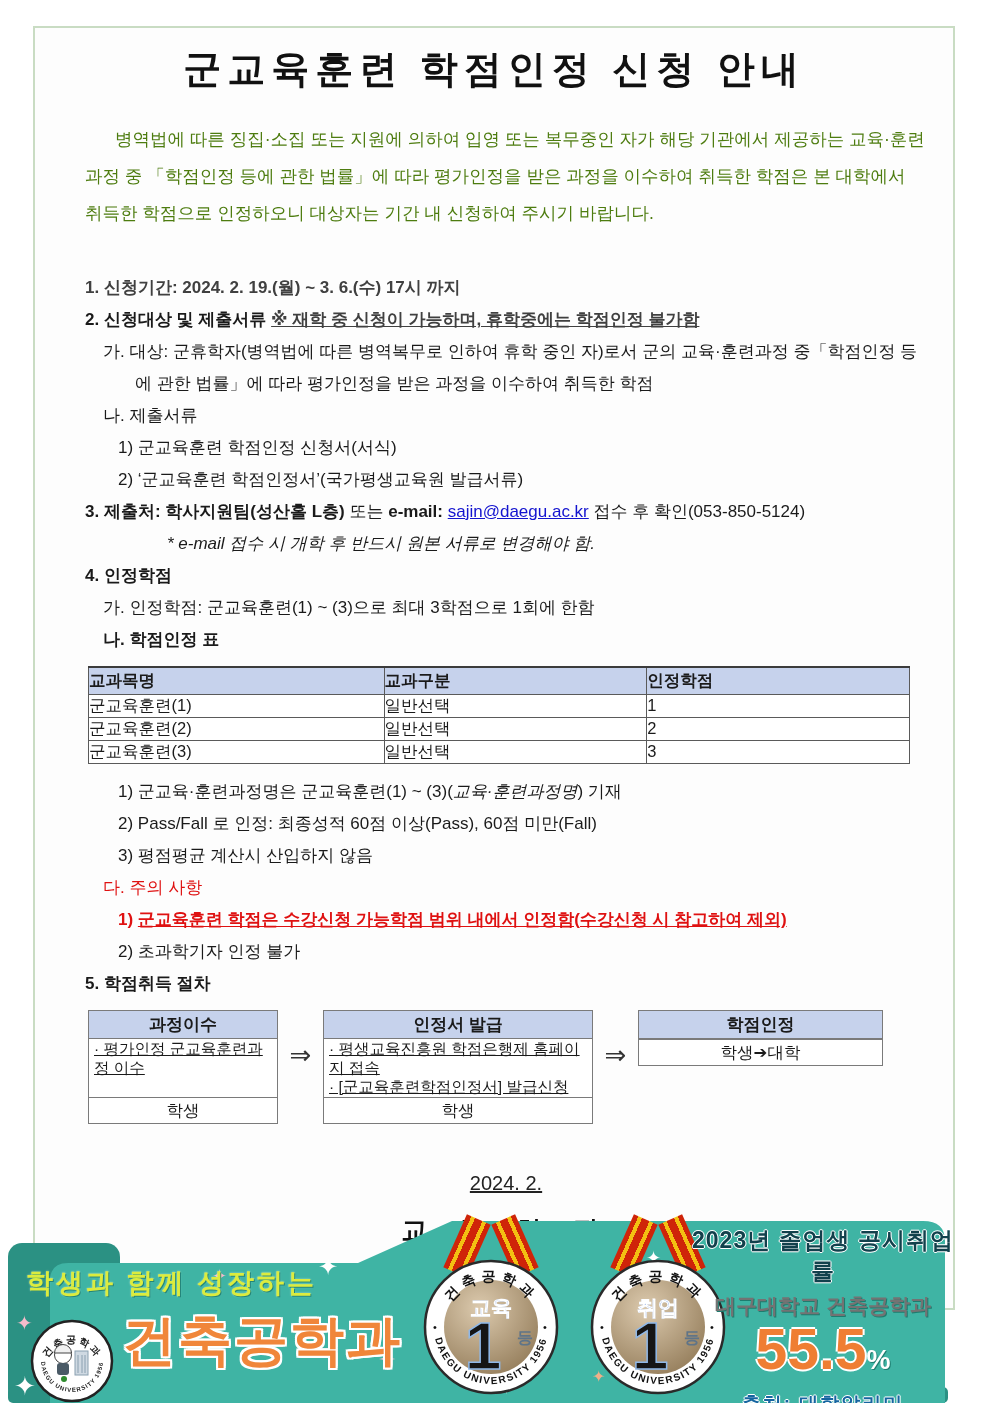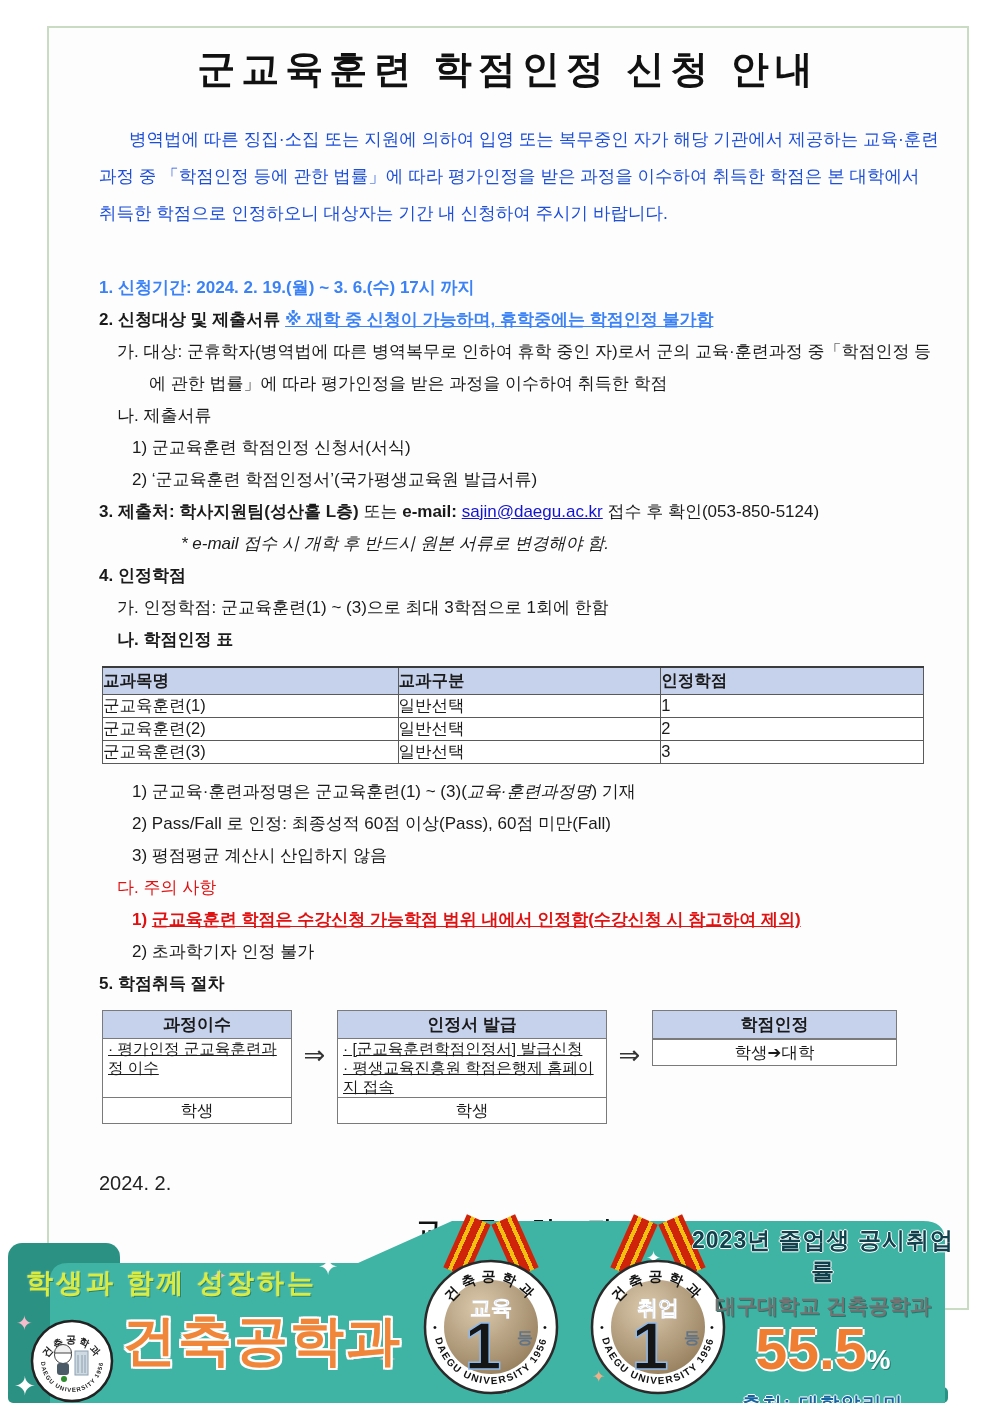--- a/index.html
+++ b/index.html
@@ -1,33 +1,33 @@
 <!DOCTYPE html>
 <html><head>
 <meta charset="utf-8">
 <style>
   * { margin:0; padding:0; box-sizing:border-box; }
   html,body { background:#ffffff; }
   body { font-family:"Liberation Sans","DejaVu Sans",sans-serif; color:#1a1a1a; }
   .page { position:relative; width:992px; height:1403px; margin:0 auto; background:#ffffff; overflow:hidden; }
 
   
-  .doc-frame { position:absolute; left:47px; top:26px; width:922px; height:1284px;
+  .doc-frame { position:absolute; left:33px; top:26px; width:922px; height:1284px;
                border:2px solid #c9dcc3; background:#fdfdfd; }
   .title { margin-top:16px; text-align:center; font-size:38px; font-weight:bold;
            letter-spacing:6px; color:#111; }
-  .intro { margin:26px 26px 0 50px; font-size:17.5px; line-height:37px; text-indent:30px; color:#1d4ed8; }
+  .intro { margin:26px 26px 0 50px; font-size:17.5px; line-height:37px; text-indent:30px; color:#4d7c0f; }
 
   .content { margin:40px 26px 0 50px; font-size:17px; }
   .line { line-height:32px; }
   .lv1 { margin-left:18px; }
   .lv2 { margin-left:33px; }
   .hang { margin-left:18px; padding-left:32px; text-indent:-32px; }
   .b { font-weight:bold; }
-  .blue { color:#3b82f6; }
+  .blue { color:#404040; }
   .red { color:#df1111; }
   .u { text-decoration:underline; }
   .it { font-style:italic; }
   .note-email { margin-left:82px; font-style:italic; }
   a.mail { color:#1313cf; text-decoration:underline; cursor:pointer; }
 
   
   table.credit { border-collapse:collapse; width:822px; margin:10px 0 12px 3px;
                  font-size:16.5px; }
   table.credit th, table.credit td { border:1px solid #5a5a5a; text-align:left; }
@@ -37,21 +37,21 @@
   
   .flow { display:flex; align-items:flex-start; margin:10px 0 0 3px; width:822px; }
   .fbox { border:1px solid #7a7a7a; background:#fff; font-size:15.5px; }
   .fbox .fhead { background:#c6d2ec; border-bottom:1px solid #7a7a7a; text-align:center;
                  font-weight:bold; font-size:17px; line-height:27px; }
   .fbox .fbody { padding:0 5px; min-height:58px; line-height:19px;text-decoration:underline; }
   .fbox .ffoot { border-top:1px solid #7a7a7a; text-align:center; line-height:25px; font-size:16.5px; }
   .fb1 { width:190px; } .fb2 { width:270px; } .fb3 { width:245px; }
   .farrow { width:45px; text-align:center; font-size:26px; line-height:90px; color:#333; flex:0 0 45px; }
 
-  .doc-date { margin-top:48px; font-size:20px; color:#222; }
+  .doc-date { margin-top:48px; text-align:center; font-size:20px; color:#222;text-decoration:underline; }
   .doc-sign { margin-top:18px; text-align:center; font-size:26px; font-weight:bold;
               letter-spacing:12px; color:#111; }
 
   
   .banner { position:absolute; left:0; top:1213px; width:992px; height:190px; }
   .banner svg.shape { position:absolute; left:0; top:0; }
   .slogan { position:absolute; left:26px; top:52px; font-size:27px; font-weight:bold;
             color:#dcec3e; letter-spacing:3px;
             text-shadow:1px 1px 0 #23857a, 0 0 2px rgba(255,255,255,.6); }
   .dept-big { position:absolute; left:122px; top:92px; font-size:54px; font-weight:bold;
@@ -164,22 +164,22 @@
           <div class="fhead">과정이수</div>
           <div class="fbody">
             <div>· 평가인정  군교육훈련과정 이수</div>
           </div>
           <div class="ffoot">학생</div>
         </div>
         <div class="farrow">⇒</div>
         <div class="fbox fb2">
           <div class="fhead">인정서 발급</div>
           <div class="fbody">
+            <div>· 평생교육진흥원 학점은행제 홈페이지 접속</div>
             <div>· [군교육훈련학점인정서] 발급신청</div>
-            <div>· 평생교육진흥원 학점은행제 홈페이지 접속</div>
           </div>
           <div class="ffoot">학생</div>
         </div>
         <div class="farrow">⇒</div>
         <div class="fbox fb3">
           <div class="fhead">학점인정</div>
           <div class="ffoot">학생➔대학</div>
         </div>
       </div>
 

